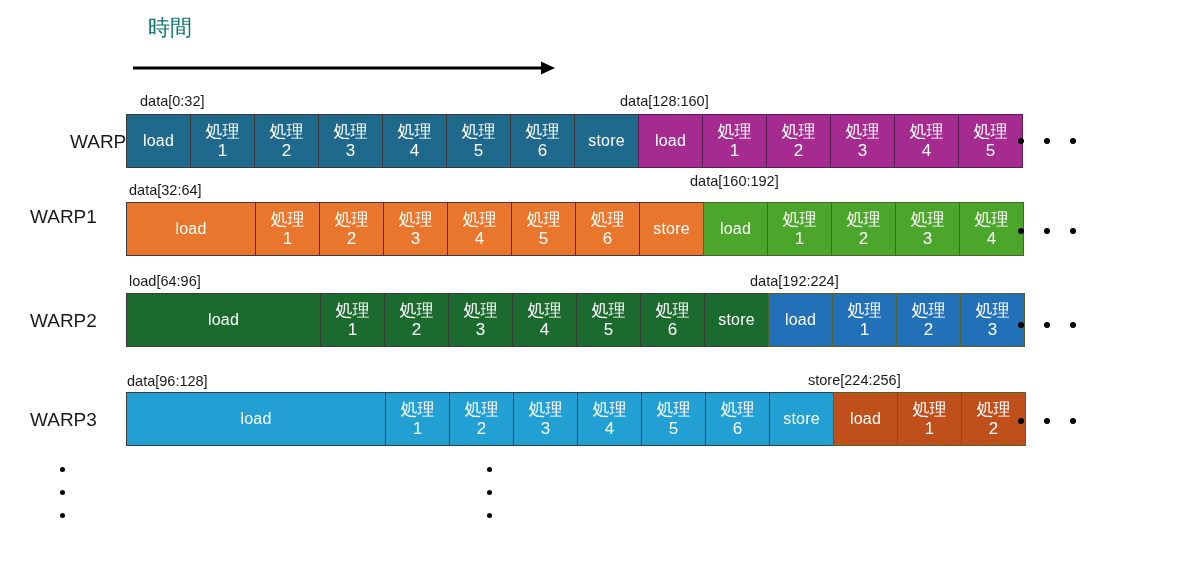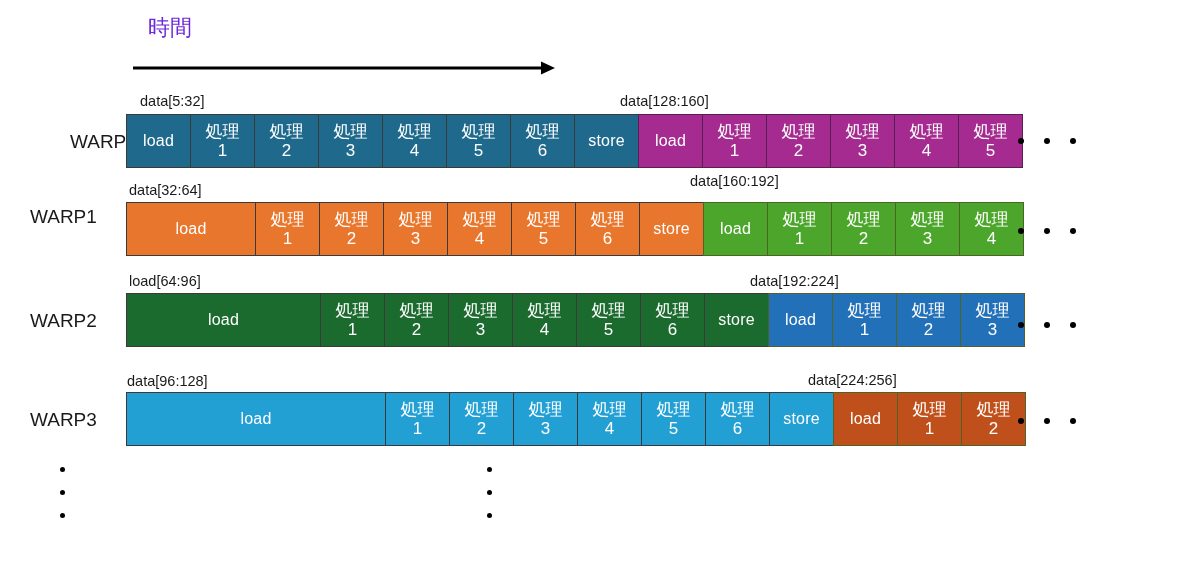--- a/index.html
+++ b/index.html
@@ -23,21 +23,21 @@
     height: 561px;
   }
 
   
   .time-label {
     position: absolute;
     left: 148px;
     top: 13px;
     font-size: 22px;
     line-height: 30px;
-    color: #6d28d9;
+    color: #0f766e;
     white-space: nowrap;
   }
   .time-arrow {
     position: absolute;
     left: 133px;
     top: 60px;
     width: 422px;
     height: 16px;
   }
 
@@ -340,28 +340,28 @@
           <span class="jp">処理</span>
           <span class="num">1</span>
         </div>
         <div class="cell outline-olive" style="width: 65px; background: rgb(192, 80, 27);">
           <span class="jp">処理</span>
           <span class="num">2</span>
         </div>
       </div>
     </div>
   <div id="captions-host">
-      <div class="data-caption" style="left: 140px; top: 92px;">data[5:32]</div>
+      <div class="data-caption" style="left: 140px; top: 92px;">data[0:32]</div>
       <div class="data-caption" style="left: 620px; top: 92px;">data[128:160]</div>
       <div class="data-caption" style="left: 129px; top: 181px;">data[32:64]</div>
       <div class="data-caption" style="left: 690px; top: 172px;">data[160:192]</div>
       <div class="data-caption" style="left: 129px; top: 272px;">load[64:96]</div>
       <div class="data-caption" style="left: 750px; top: 272px;">data[192:224]</div>
       <div class="data-caption" style="left: 127px; top: 372px;">data[96:128]</div>
-      <div class="data-caption" style="left: 808px; top: 371px;">data[224:256]</div>
+      <div class="data-caption" style="left: 808px; top: 371px;">store[224:256]</div>
     </div>
   <div id="dots-host">
       <div class="dots-h" style="left: 1018px; top: 138px;">
         <span class="dot"></span>
         <span class="dot"></span>
         <span class="dot"></span>
       </div>
       <div class="dots-h" style="left: 1018px; top: 228px;">
         <span class="dot"></span>
         <span class="dot"></span>

